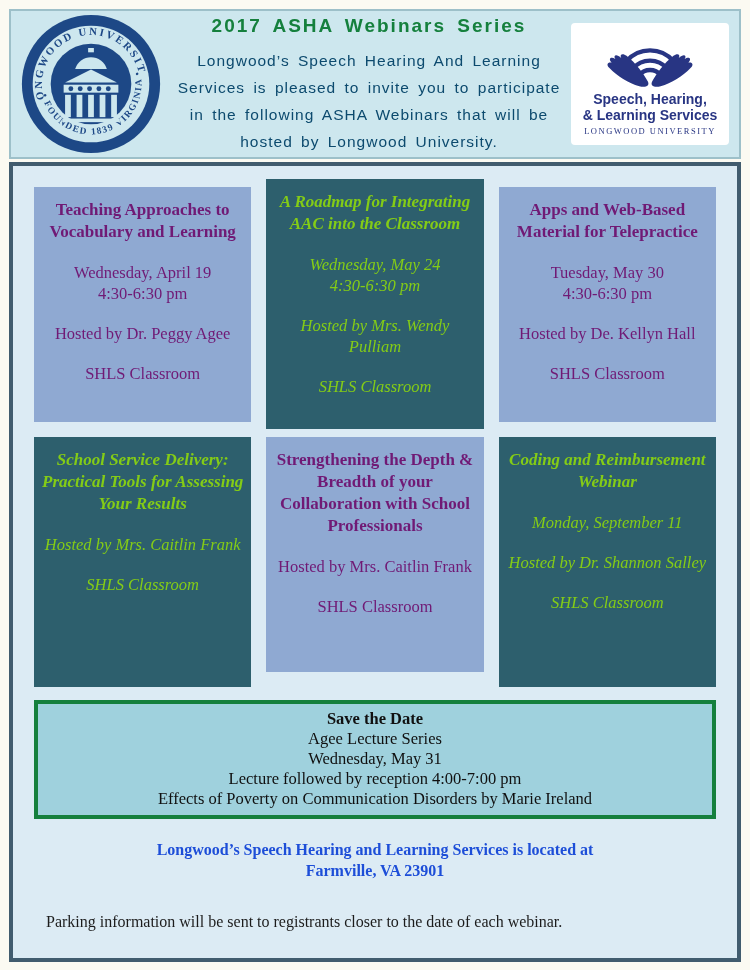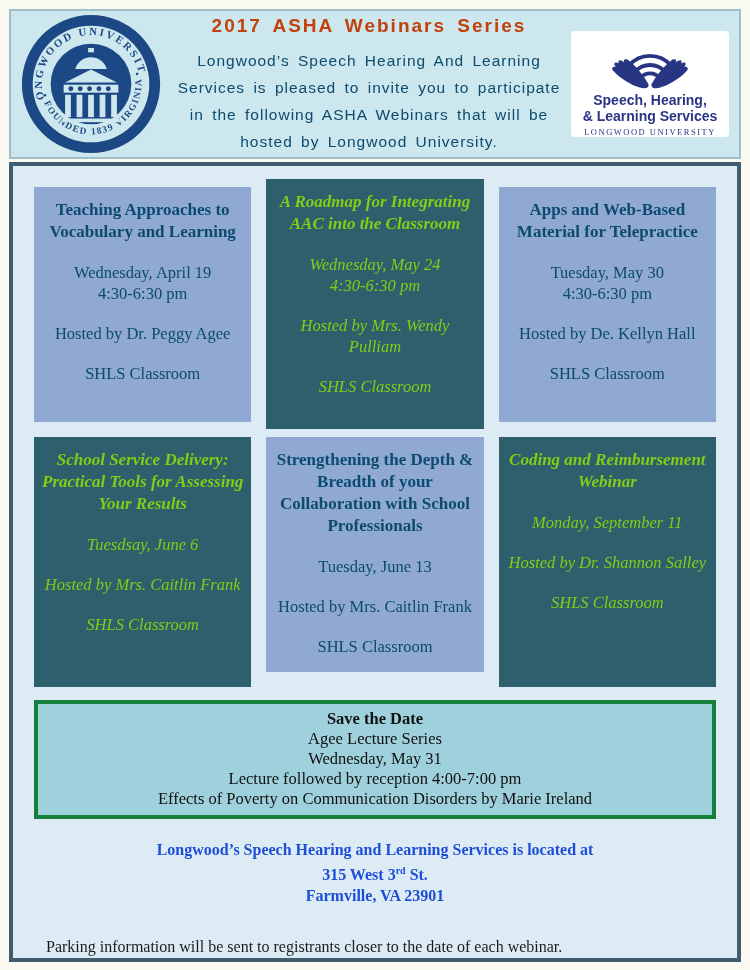--- a/index.html
+++ b/index.html
@@ -11,30 +11,30 @@
   
   .header{
     height:150px;box-sizing:border-box;
     background:#cde7ee;border:2px solid #9dc0c9;
     display:flex;align-items:center;padding:0 4px;gap:6px;
   }
   .seal-wrap{flex:0 0 152px;display:flex;justify-content:center;}
   .header-text{flex:1;text-align:center;padding-top:2px;}
   .header-title{
     font-family:"Liberation Sans",sans-serif;
-    font-size:19px;font-weight:bold;color:#c2410c;
+    font-size:19px;font-weight:bold;color:#15803d;
     letter-spacing:2px;word-spacing:4px;margin-bottom:10px;
   }
   .header-intro{
     font-family:"Liberation Sans",sans-serif;
     font-size:15.5px;color:#0c4a6e;letter-spacing:1px;word-spacing:3px;
     line-height:27px;white-space:pre-line;
   }
   .shls-logo{
-    flex:0 0 158px;box-sizing:border-box;height:106px;
+    flex:0 0 158px;box-sizing:border-box;height:122px;
     background:#ffffff;border-radius:4px;margin-right:6px;
     display:flex;flex-direction:column;align-items:center;justify-content:flex-start;
     padding-top:4px;
   }
   .shls-text1{font-family:"Liberation Sans",sans-serif;font-weight:bold;
     font-size:14px;color:#283583;line-height:16px;}
   .shls-text3{font-family:"Liberation Serif",serif;font-size:8.5px;color:#283583;
     letter-spacing:1.5px;margin-top:3px;}
   
   .body-box{
@@ -42,21 +42,21 @@
     border:4px solid #415c6e;background:#dcebf4;
     padding:0 21px;overflow:hidden;
   }
   .cards-row{display:flex;gap:15px;}
   .row1{margin-top:13px;align-items:center;height:250px;}
   .row2{margin-top:8px;align-items:flex-start;}
   .card{
     flex:1;box-sizing:border-box;text-align:center;
     padding:12px 8px 8px;font-size:16.5px;line-height:21px;
   }
-  .card--light{background:#8fa9d2;color:#0c4a6e;height:235px;}
+  .card--light{background:#8fa9d2;color:#701a75;height:235px;}
   .card--dark{background:#2d5f6d;color:#84cc16;height:250px;font-style:italic;}
   .card-title{font-weight:bold;font-size:17px;line-height:22px;margin-bottom:19px;}
   .card-group{margin-bottom:19px;}
   
   .save-box{
     margin-top:13px;border:4px solid #15803d;background:#9fd1dd;
     box-sizing:border-box;text-align:center;color:#101010;
     padding:5px 10px 6px;font-size:16.5px;line-height:20px;
   }
   .save-heading{font-weight:bold;}
@@ -188,35 +188,29 @@
             <div>SHLS Classroom</div>
           </div>
         </div>
       </div>
     <div class="cards-row row2">
         <div class="card card--dark">
           <div class="card-title">
             <div>School Service Delivery: Practical Tools for Assessing Your Results</div>
           </div>
           <div class="card-group">
-            <div>Tuesdsay, June 6</div>
-          </div>
-          <div class="card-group">
             <div>Hosted by Mrs. Caitlin Frank</div>
           </div>
           <div class="card-group">
             <div>SHLS Classroom</div>
           </div>
         </div>
         <div class="card card--light">
           <div class="card-title">
             <div>Strengthening the Depth &amp; Breadth of your Collaboration with School Professionals</div>
-          </div>
-          <div class="card-group">
-            <div>Tuesday, June 13</div>
           </div>
           <div class="card-group">
             <div>Hosted by Mrs. Caitlin Frank</div>
           </div>
           <div class="card-group">
             <div>SHLS Classroom</div>
           </div>
         </div>
         <div class="card card--dark">
           <div class="card-title">
@@ -237,19 +231,18 @@
     <div class="save-box">
       <div class="save-heading">Save the Date</div>
       <div class="save-details">Agee Lecture Series
 Wednesday, May 31
 Lecture followed by reception 4:00-7:00 pm
 Effects of Poverty on Communication Disorders by Marie Ireland</div>
     </div>
 
     <div class="address">
       <div>Longwood’s Speech Hearing and Learning Services is located at</div>
-      <div><span>315 West 3</span><sup>rd</sup><span> St.</span></div>
       <div>Farmville, VA 23901</div>
     </div>
 
     <div class="parking">Parking information will be sent to registrants closer to the date of each webinar.</div>
   </div>
 </div>
 
 </body></html>

